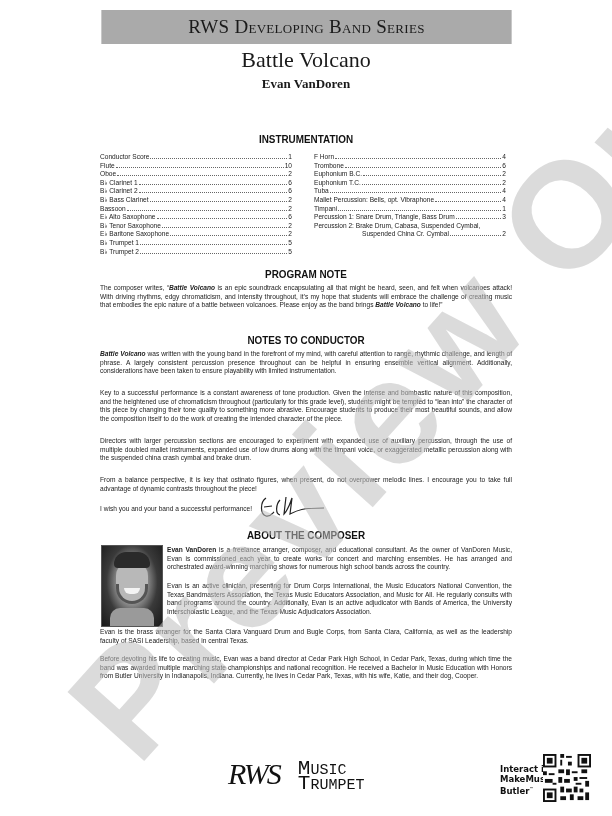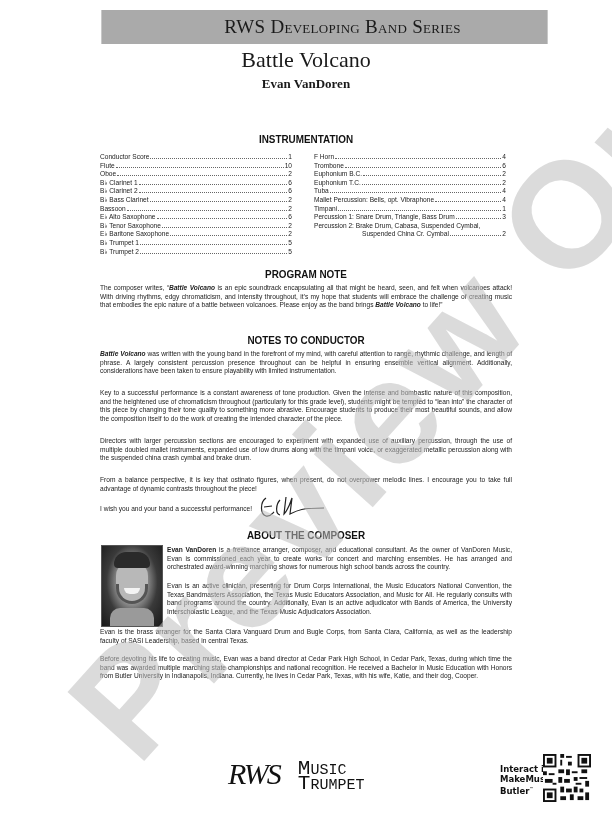--- a/index.html
+++ b/index.html
@@ -5,21 +5,21 @@
     html, body { margin: 0; padding: 0; }
     body {
       width: 612px; height: 816px; background: #ffffff; position: relative; overflow: hidden;
       font-family: "Liberation Sans", sans-serif; color: #222;
     }
     .page { position: absolute; left: 0; top: 0; width: 612px; height: 816px; }
     .series-bar {
       position: absolute; left: 101px; top: 10px; width: 409px; height: 34px;
       background: #aaaaaa; border-left: 1px solid #c8c8c8; border-right: 1px solid #c8c8c8;
       display: flex; align-items: center; justify-content: center;
-      font-family: "Liberation Serif", serif; font-size: 19px; color: #1a1a1a; letter-spacing: 0.3px; padding-left: 36px;
+      font-family: "Liberation Serif", serif; font-size: 19px; color: #1a1a1a; letter-spacing: 0.3px;
     }
     .series-bar .sc { font-variant: small-caps; }
     .title {
       position: absolute; left: 0; width: 612px; top: 47px; text-align: center;
       font-family: "Liberation Serif", serif; font-size: 22px; color: #1a1a1a;
     }
     .composer {
       position: absolute; left: 0; width: 612px; top: 76px; text-align: center;
       font-family: "Liberation Serif", serif; font-size: 13px; font-weight: bold; color: #1a1a1a;
     }

